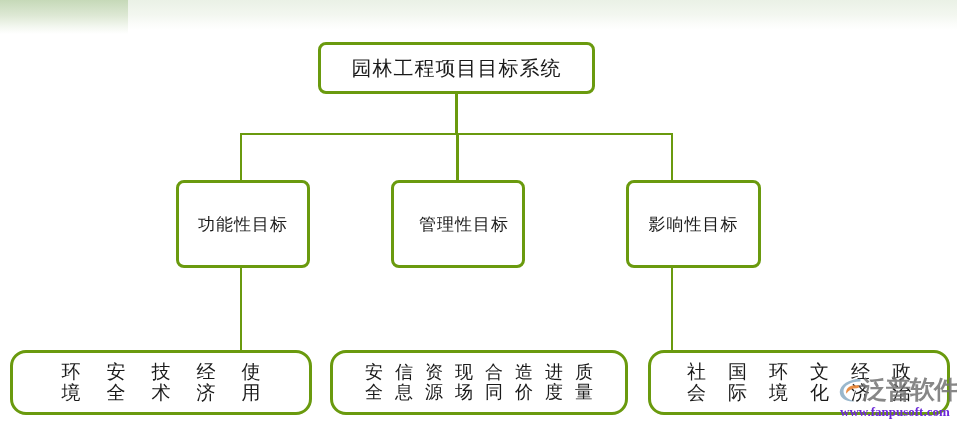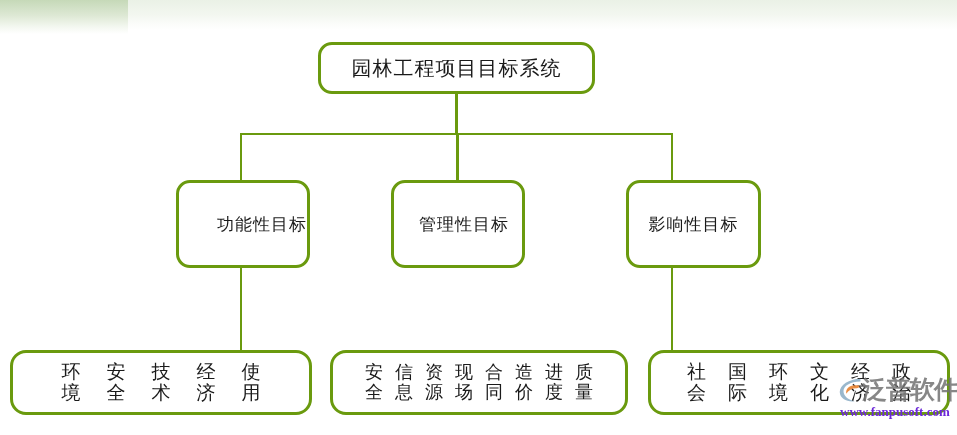--- a/index.html
+++ b/index.html
@@ -46,21 +46,21 @@
   }
   .line-v { width: 3px; }
   .line-v.thin { width: 2px; }
   .line-h { height: 3px; }
 
   
   .node {
     position: absolute;
     box-sizing: border-box;
     border: 3px solid #6a9a0e;
-    border-radius: 14px;
+    border-radius: 8px;
     background: #ffffff;
     display: flex;
     align-items: center;
     justify-content: center;
     color: #1a1a1a;
   }
   .node-root {
     font-size: 20px;
     letter-spacing: 1px;
   }
@@ -147,21 +147,21 @@
   </div>
 
   <div class="line line-v" style="left:455px; top:94px; width:3px; height:41px;"></div>
 
   <div class="line line-h" style="left:240px; top:133px; width:433px; height:2px;"></div>
 
   <div class="line line-v thin" style="left:240px; top:133px; width:2px; height:48px;"></div>
   <div class="line line-v" style="left:456px; top:133px; width:3px; height:48px;"></div>
   <div class="line line-v thin" style="left:671px; top:133px; width:2px; height:48px;"></div>
 
-  <div class="node node-mid" style="left:176px; top:180px; width:134px; height:88px;justify-content:flex-end;">
+  <div class="node node-mid" style="left:176px; top:180px; width:134px; height:88px;">
     <span>功能性目标</span>
   </div>
   <div class="node node-mid" style="left:391px; top:180px; width:134px; height:88px;padding-left:12px;">
     <span>管理性目标</span>
   </div>
   <div class="node node-mid" style="left:626px; top:180px; width:135px; height:88px;">
     <span>影响性目标</span>
   </div>
 
   <div class="line line-v thin" style="left:240px; top:267px; width:2px; height:85px;"></div>

